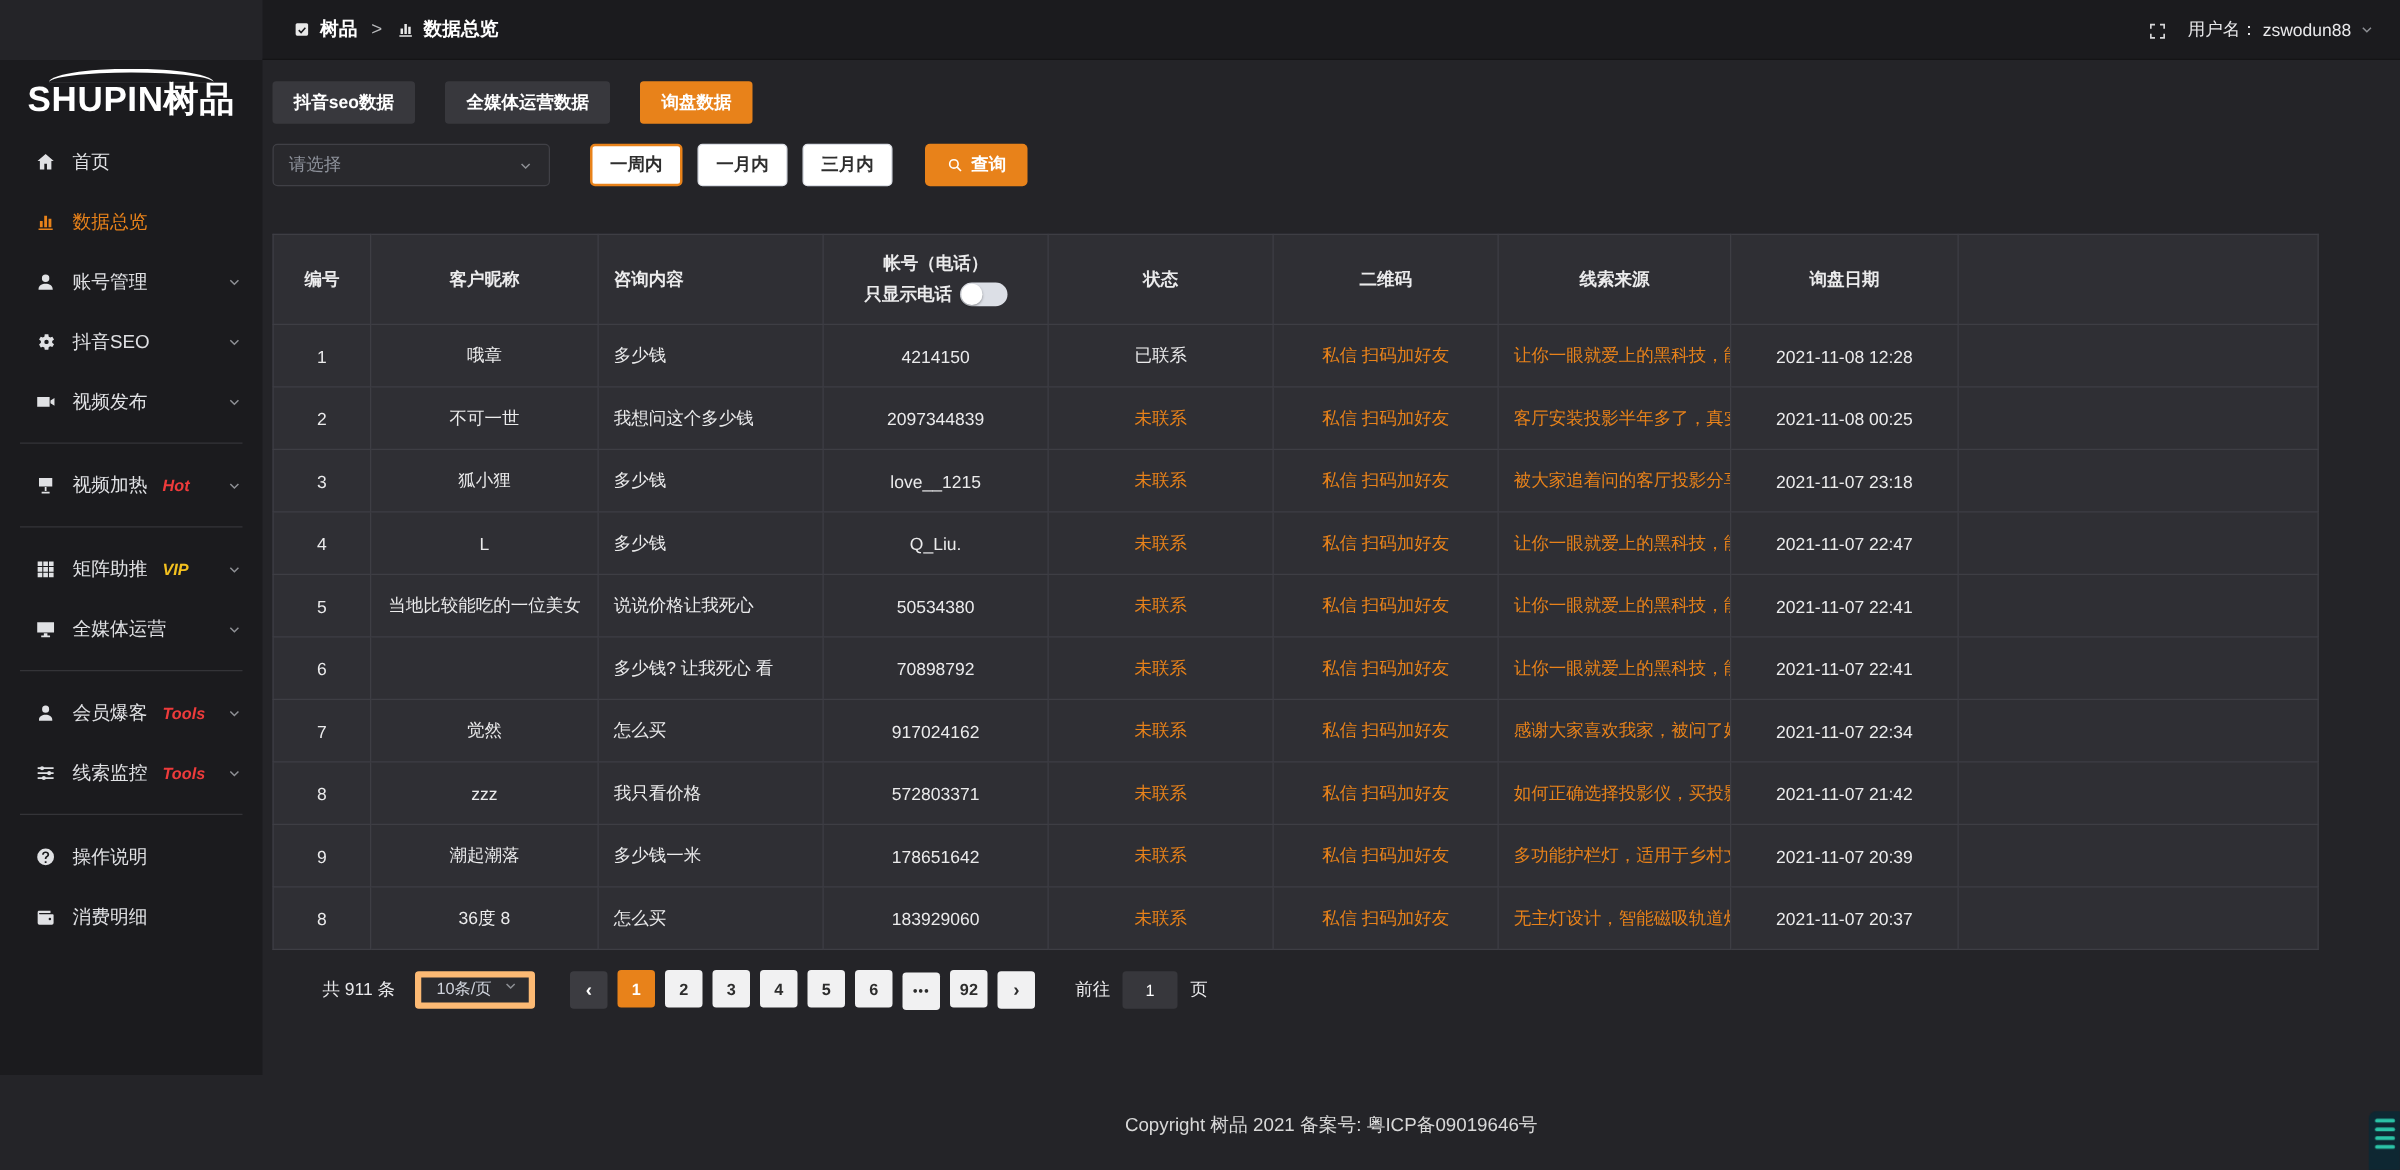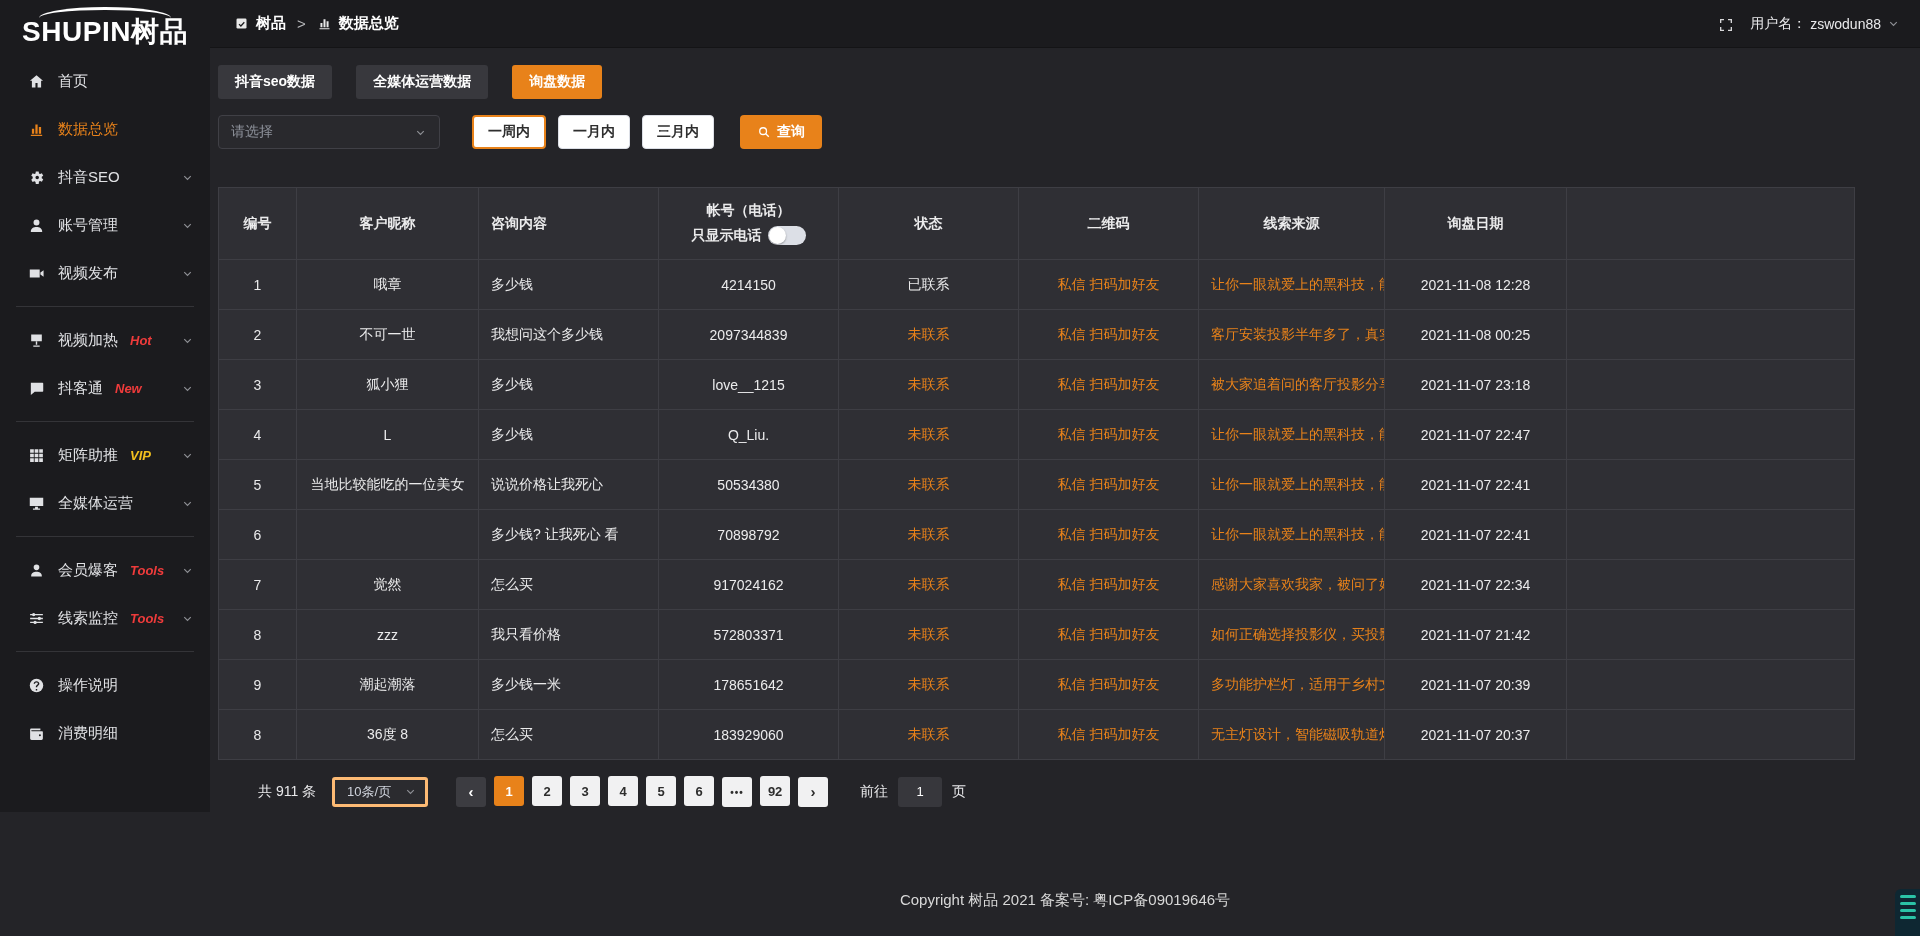--- a/index.html
+++ b/index.html
@@ -10,21 +10,21 @@
     --main-bg:#242428;
     --table-bg:#2f2f34;
     --line:#3e3e44;
   }
   *{margin:0;padding:0;box-sizing:border-box;}
   html,body{width:1920px;height:936px;overflow:hidden;}
   body{background:var(--main-bg);font-family:"Liberation Sans","DejaVu Sans",sans-serif;color:#eaeaea;}
   .app{display:flex;width:1920px;height:936px;}
 
   
-  .sidebar{width:210px;flex-shrink:0;background:var(--side-bg);height:812px;}
+  .sidebar{width:210px;flex-shrink:0;background:var(--side-bg);height:812px;margin-top:48px;}
   .logo{padding-top:7px;text-align:center;}
   .logo-arc{width:132px;height:11px;border-top:3px solid #fff;border-radius:50% 50% 0 0/100% 100% 0 0;margin:0 auto -3px;}
   .logo-text{font-size:28px;font-weight:800;color:#fff;letter-spacing:.5px;line-height:34px;white-space:nowrap;}
   .menu{margin-top:8px;}
   .menu-item{height:48px;display:flex;align-items:center;padding:0 16px 0 28px;color:#e0e1e4;font-size:15px;cursor:pointer;}
   .menu-item.active{color:var(--accent);}
   .menu-item .mi{margin-right:13px;display:inline-flex;}
   .mi svg{width:17px;height:17px;display:block;}
   .badge{font-style:italic;font-weight:bold;font-size:13px;margin-left:12px;}
   .badge.red{color:var(--red);}
@@ -66,21 +66,21 @@
   thead th{height:72px;font-weight:bold;}
   tbody td{height:50px;}
   td.left,th.left{text-align:left;padding:0 12px;}
   .orange{color:var(--accent);}
   .phone-head .l1{margin-bottom:6px;}
   .phone-head .l2{display:flex;align-items:center;justify-content:center;gap:6px;font-weight:bold;}
   .toggle{width:38px;height:19px;background:#dcdfe6;border-radius:10px;position:relative;display:inline-block;cursor:pointer;}
   .toggle::after{content:"";position:absolute;left:1px;top:1px;width:17px;height:17px;border-radius:50%;background:#fff;box-shadow:0 1px 2px rgba(0,0,0,.35);}
 
   .pagination{display:flex;align-items:center;margin-top:16px;padding-left:40px;font-size:14px;color:#e9e9eb;}
-  .size-select{margin-left:16px;width:96px;height:30px;background:#2b2b2f;border:3px solid #fdba74;border-radius:3px;display:flex;align-items:center;padding:0 8px 0 12px;color:#cfd3dc;font-size:13px;cursor:pointer;}
+  .size-select{margin-left:16px;width:96px;height:30px;background:#2b2b2f;border:5px solid #fdba74;border-radius:3px;display:flex;padding:0 8px 0 12px;color:#cfd3dc;font-size:13px;cursor:pointer;}
   .size-select .chev{margin-left:auto;}
   .pg-btn{width:30px;height:30px;margin-left:8px;border:none;border-radius:3px;font-size:13px;font-weight:bold;display:inline-flex;align-items:center;justify-content:center;cursor:pointer;font-family:inherit;}
   .pg-prev{background:#3c3c41;color:#fff;margin-left:28px;font-size:15px;}
   .pg-num{background:#f1f1f2;color:#2d2d2d;}
   .pg-num.active{background:var(--accent);color:#fff;}
   .pg-next{background:#f1f1f2;color:#2d2d2d;font-size:15px;}
   .pg-ellipsis{background:#f1f1f2;color:#2d2d2d;letter-spacing:1px;font-size:10px;}
   .goto-label{margin-left:32px;}
   .goto-input{margin-left:10px;width:44px;height:30px;background:#37373c;border-radius:3px;display:inline-flex;align-items:center;justify-content:center;color:#fff;font-size:13px;cursor:text;}
   .goto-suffix{margin-left:10px;}
@@ -113,37 +113,37 @@
           <span class="mi">
             <svg viewBox="0 0 24 24">
               <path fill="currentColor" d="M4 19.5h16v1.8H4zM5.5 11h3.2v7H5.5zm4.9-6h3.2v13h-3.2zm4.9 3.5h3.2V18h-3.2z"></path>
             </svg>
           </span>
           <span>数据总览</span>
         </div>
         <div class="menu-item">
           <span class="mi">
             <svg viewBox="0 0 24 24">
+              <path fill="currentColor" d="M12 12a4.2 4.2 0 1 0-4.2-4.2A4.2 4.2 0 0 0 12 12zm0 2c-4 0-8 2-8 6v1h16v-1c0-4-4-6-8-6z"></path>
+            </svg>
+          </span>
+          <span>账号管理</span>
+          <span class="chev">
+            <svg viewBox="0 0 24 24">
+              <path fill="none" stroke="currentColor" stroke-width="2.2" d="M6 9.5l6 6 6-6"></path>
+            </svg>
+          </span>
+        </div>
+        <div class="menu-item">
+          <span class="mi">
+            <svg viewBox="0 0 24 24">
               <path fill="currentColor" d="M19.4 13l2.1 1.6-1.9 3.3-2.5-1a7 7 0 0 1-1.6.9L15.1 21H11l-.4-2.7a7 7 0 0 1-1.6-.9l-2.5 1-1.9-3.3L6.7 13a7.4 7.4 0 0 1 0-1.9L4.6 9.4l1.9-3.3 2.5 1a7 7 0 0 1 1.6-.9L11 3.5h4.1l.4 2.7a7 7 0 0 1 1.6.9l2.5-1 1.9 3.3-2.1 1.7a7.4 7.4 0 0 1 0 1.9zm-6.4 1.5a2.5 2.5 0 1 0 0-5 2.5 2.5 0 0 0 0 5z"></path>
             </svg>
           </span>
           <span>抖音SEO</span>
-          <span class="chev">
-            <svg viewBox="0 0 24 24">
-              <path fill="none" stroke="currentColor" stroke-width="2.2" d="M6 9.5l6 6 6-6"></path>
-            </svg>
-          </span>
-        </div>
-        <div class="menu-item">
-          <span class="mi">
-            <svg viewBox="0 0 24 24">
-              <path fill="currentColor" d="M12 12a4.2 4.2 0 1 0-4.2-4.2A4.2 4.2 0 0 0 12 12zm0 2c-4 0-8 2-8 6v1h16v-1c0-4-4-6-8-6z"></path>
-            </svg>
-          </span>
-          <span>账号管理</span>
           <span class="chev">
             <svg viewBox="0 0 24 24">
               <path fill="none" stroke="currentColor" stroke-width="2.2" d="M6 9.5l6 6 6-6"></path>
             </svg>
           </span>
         </div>
         <div class="menu-item">
           <span class="mi">
             <svg viewBox="0 0 24 24">
               <path fill="currentColor" d="M2.5 6.5h14v11h-14zM17.5 10.5l4.5-3v9l-4.5-3z"></path>
@@ -158,34 +158,20 @@
         </div>
         <div class="divider"></div>
         <div class="menu-item">
           <span class="mi">
             <svg viewBox="0 0 24 24">
               <path fill="currentColor" d="M4.5 3.5h15v9.5h-15zM11 13.5h2v4.5h-2zM7.5 19h9v1.8h-9z"></path>
             </svg>
           </span>
           <span>视频加热</span>
           <i class="badge red">Hot</i>
-          <span class="chev">
-            <svg viewBox="0 0 24 24">
-              <path fill="none" stroke="currentColor" stroke-width="2.2" d="M6 9.5l6 6 6-6"></path>
-            </svg>
-          </span>
-        </div>
-        <div class="menu-item">
-          <span class="mi">
-            <svg viewBox="0 0 24 24">
-              <path fill="currentColor" d="M4 4h16.5a1 1 0 0 1 1 1v10.5a1 1 0 0 1-1 1H9.5L4 21z"></path>
-            </svg>
-          </span>
-          <span>抖客通</span>
-          <i class="badge red">New</i>
           <span class="chev">
             <svg viewBox="0 0 24 24">
               <path fill="none" stroke="currentColor" stroke-width="2.2" d="M6 9.5l6 6 6-6"></path>
             </svg>
           </span>
         </div>
         <div class="divider"></div>
         <div class="menu-item">
           <span class="mi">
             <svg viewBox="0 0 24 24">

